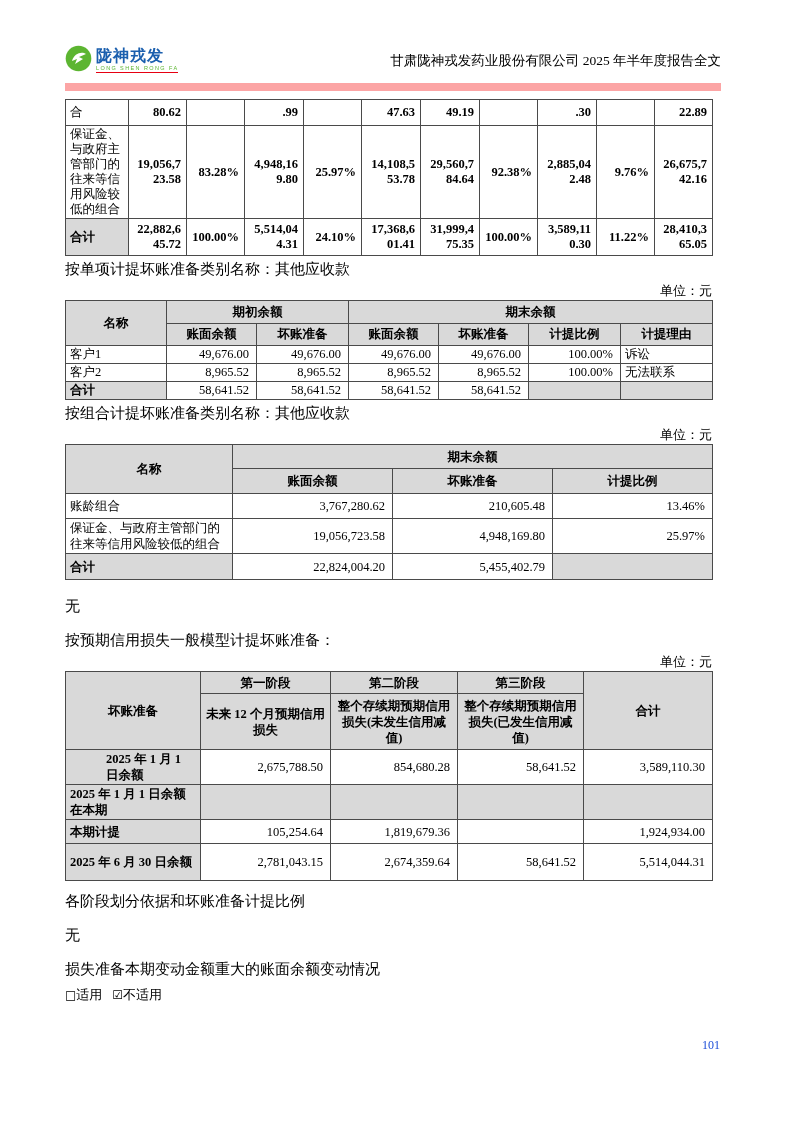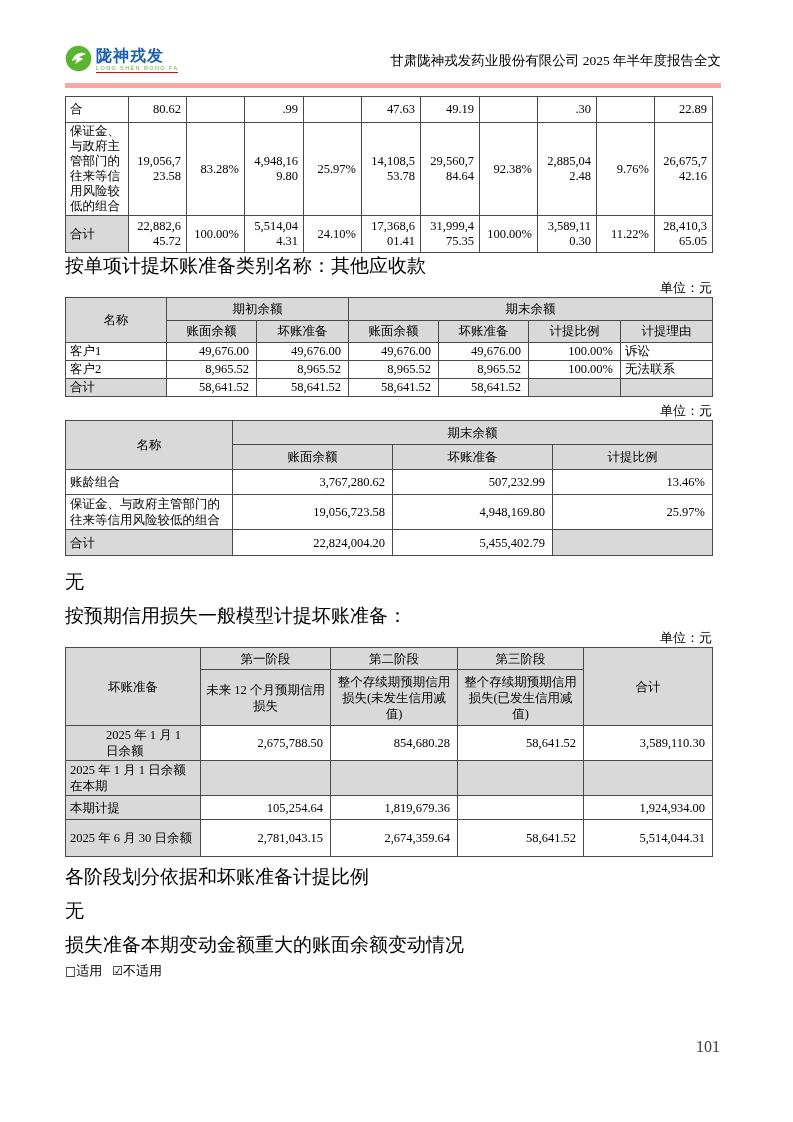--- a/index.html
+++ b/index.html
@@ -1,46 +1,46 @@
 <!DOCTYPE html>
 <html><head>
 <meta charset="utf-8">
 <style>
   html,body{margin:0;padding:0;background:#ffffff;}
   body{width:793px;height:1122px;position:relative;font-family:"Liberation Serif","DejaVu Serif",serif;color:#000;}
   .page{position:relative;width:793px;height:1122px;overflow:hidden;background:#fff;}
 
   
   .hdr{margin:45px 65px 0 65px;width:656px;display:flex;justify-content:space-between;align-items:center;
-       border-bottom:5px solid #fca5a5;padding-bottom:7px;}
+       border-bottom:8px solid #fca5a5;padding-bottom:7px;}
   .logo{display:flex;align-items:center;gap:4px;}
   .logo-txt{display:flex;flex-direction:column;line-height:1;}
   .logo-cn{font-size:16px;font-weight:bold;color:#1b5fae;letter-spacing:1px;font-family:"Liberation Sans",sans-serif;}
   .logo-en{font-size:5.5px;color:#5cb531;letter-spacing:1.4px;margin-top:2px;font-family:"Liberation Sans",sans-serif;
            border-bottom:1.5px solid #e60012;padding-bottom:1px;}
   .rpt-title{font-size:13.5px;color:#000;}
 
   .content{width:647px;margin-left:65px;}
 
   
   table.t{border-collapse:collapse;table-layout:fixed;width:647px;}
   table.t td{border:1px solid #4a4a4a;font-size:12.5px;padding:1px 4px;vertical-align:middle;overflow:hidden;}
-  .shade{background:#d9d9d9;}
+  .shade{background:#d9d9d9;font-weight:bold;}
   .ctr{text-align:center;}
   .num{text-align:right;}
   .lbl{text-align:left;}
 
   
   .t1{margin-top:8px;}
   .t1 td{line-height:15px;}
-  .t1 .num{word-break:break-all;padding-right:5px;}
+  .t1 .num{word-break:break-all;padding-right:5px;font-weight:bold;}
   .t1 .r1 td{height:23px;}
   .t1 .r3 td{height:34px;}
 
-  .note{font-size:19px;line-height:16px;margin-top:5px;}
+  .note{font-size:15px;line-height:16px;margin-top:5px;}
   .unit{font-size:13px;line-height:14px;text-align:right;margin-top:7px;}
 
   
   .t2{margin-top:2px;}
   .t2 td{line-height:15px;}
   .t2 .num{padding-right:7px;}
   .t2 .h1 td{height:20px;}
   .t2 .h2 td{height:19px;}
   .t2 .dr td{height:15px;}
 
@@ -62,21 +62,21 @@
   .t4 .dr1 td{height:16px;padding-left:40px;}
   .t4 .dr2 td{height:32px;}
   .t4 .dr3 td{height:21px;}
   .t4 .dr4 td{height:34px;}
 
   .sp16{margin-top:16px;}
   .sp18{margin-top:18px;}
   .sp12{margin-top:12px;}
   .checkline{font-size:13px;margin-top:9px;display:flex;gap:10px;align-items:center;}
   .cbx{font-family:"DejaVu Sans",sans-serif;font-size:12px;}
-  .pageno{position:absolute;top:1038px;right:73px;font-size:16px;color:#404040;}
+  .pageno{position:absolute;top:1038px;right:73px;font-size:12px;color:#1d4ed8;}
 </style>
 </head>
 <body>
 
 <div class="page">
 
   <div class="hdr">
     <div class="logo">
       <span>
         <svg width="27" height="27" viewBox="0 0 27 27">
@@ -201,20 +201,21 @@
         <td class="num">58,641.52</td>
         <td class="num">58,641.52</td>
         <td class="num">58,641.52</td>
         <td class="num">58,641.52</td>
         <td class="num shade"></td>
         <td class="lbl shade"></td>
       </tr>
     </tbody>
       </table>
 
+    <div class="note">按组合计提坏账准备类别名称：其他应收款</div>
     <div class="unit">单位：元</div>
 
     <table class="t t3">
       <colgroup>
         <col style="width:167px">
           <col style="width:160px">
           <col style="width:160px">
           <col style="width:160px">
       </colgroup>
       <tbody>
@@ -223,21 +224,21 @@
         <td colspan="3" class="shade ctr">期末余额</td>
       </tr>
       <tr class="h2">
         <td class="shade ctr">账面余额</td>
         <td class="shade ctr">坏账准备</td>
         <td class="shade ctr">计提比例</td>
       </tr>
       <tr class="dr1">
         <td class="lbl">账龄组合</td>
         <td class="num">3,767,280.62</td>
-        <td class="num">507,232.99</td>
+        <td class="num">210,605.48</td>
         <td class="num">13.46%</td>
       </tr>
       <tr class="dr2">
         <td class="lbl">保证金、与政府主管部门的往来等信用风险较低的组合</td>
         <td class="num">19,056,723.58</td>
         <td class="num">4,948,169.80</td>
         <td class="num">25.97%</td>
       </tr>
       <tr class="dr3">
         <td class="lbl shade">合计</td>

